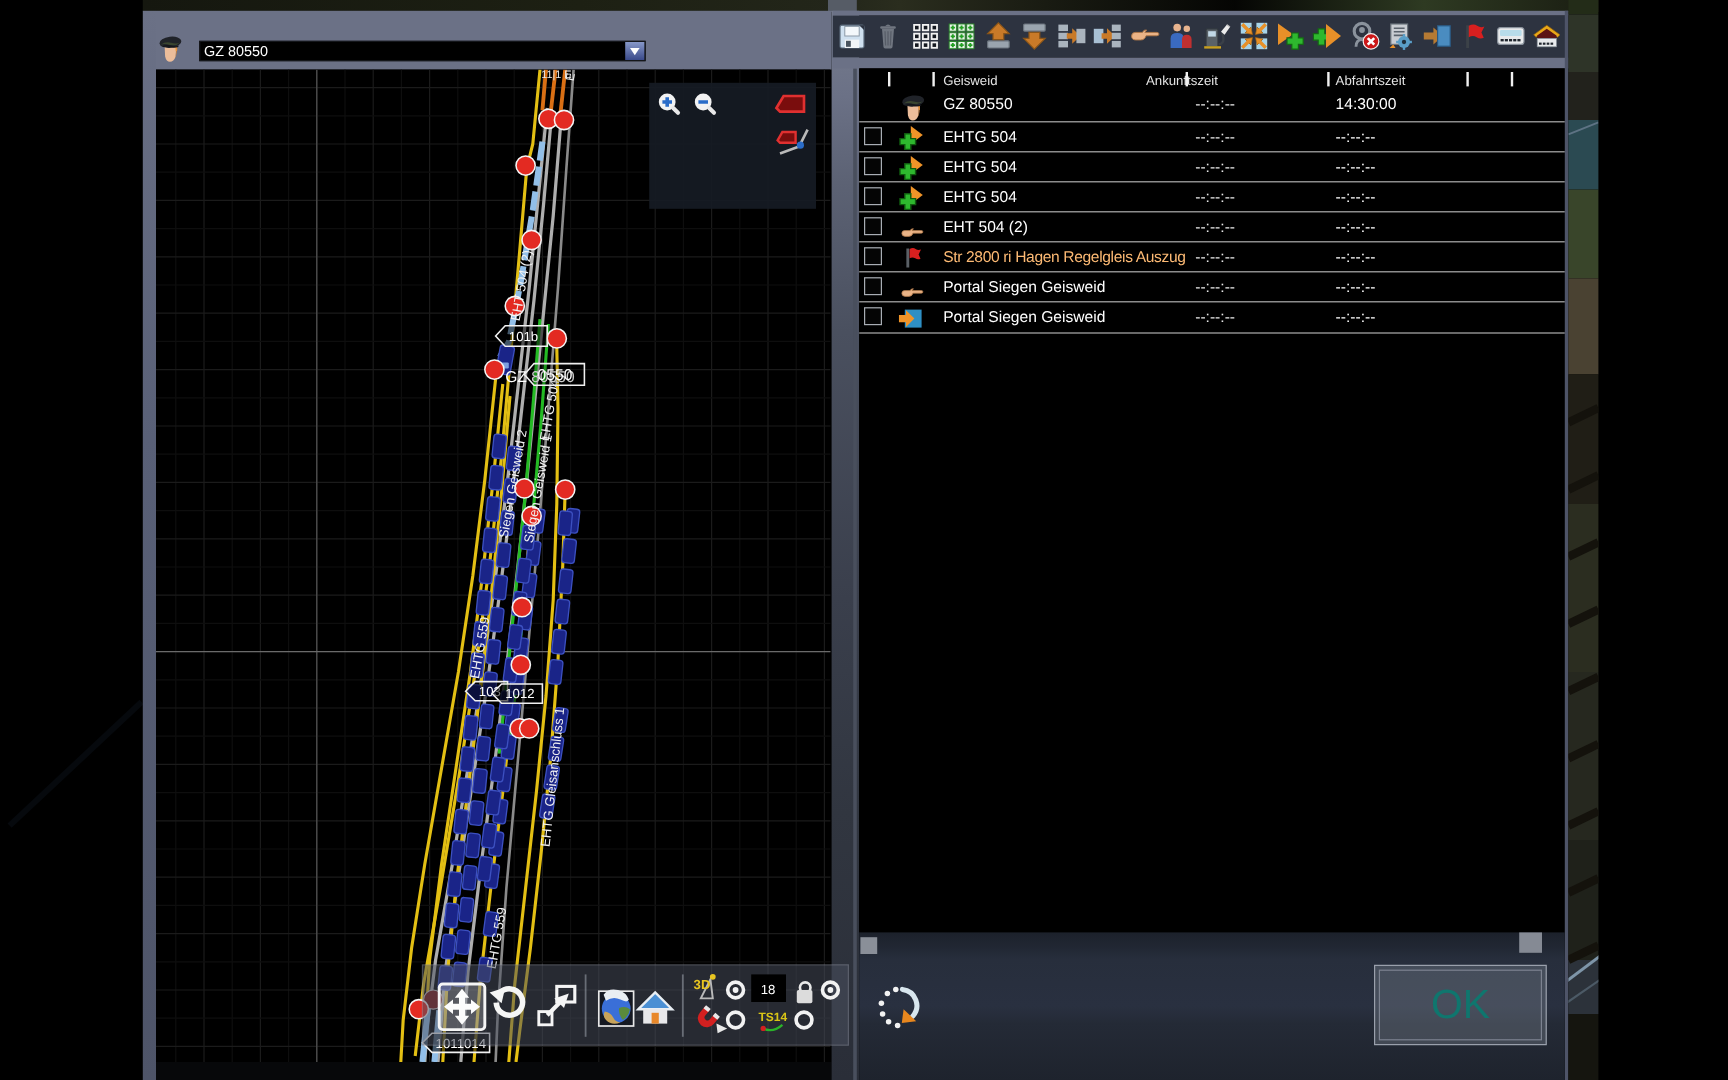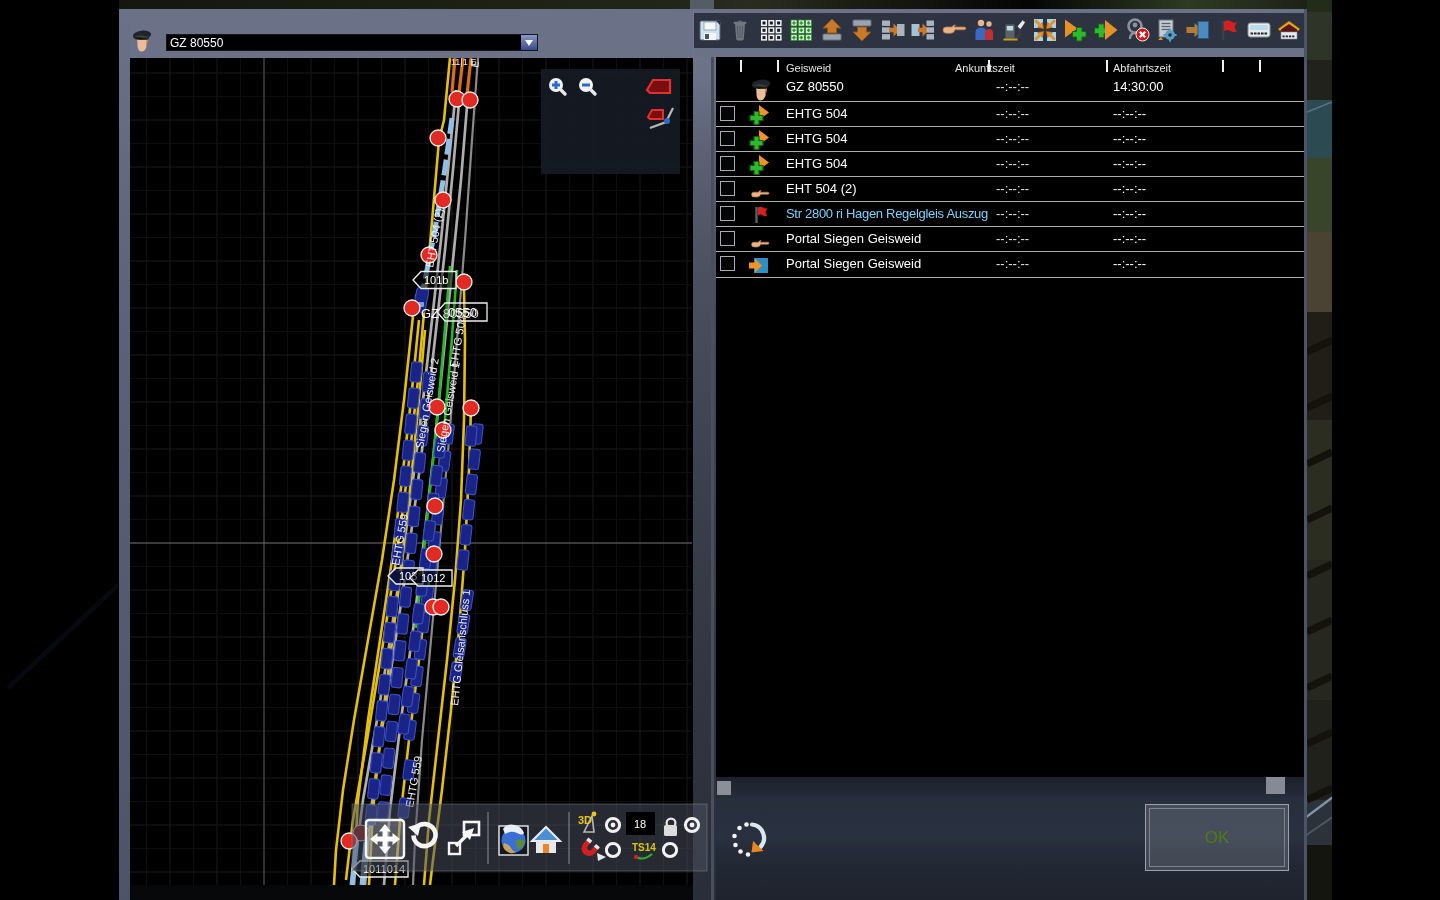--- a/index.html
+++ b/index.html
@@ -267,21 +267,21 @@
 <div style="position:absolute;left:786px;top:181px;font-size:13px;color:#fff">EHT 504 (2)</div>
 <div style="position:absolute;left:996px;top:181px;font-size:13px;color:#e8e8e8">--:--:--</div>
 <div style="position:absolute;left:1113px;top:181px;font-size:13px;color:#fff">--:--:--</div>
 <div style="position:absolute;left:716px;top:202px;width:588px;height:25px;background:#000"></div>
 <div style="position:absolute;left:716px;top:201px;width:588px;height:1px;background:#aeaeae"></div>
 <div style="position:absolute;left:720px;top:206px;width:15px;height:15px;border:1.6px solid #a8adb4;background:#050505"></div>
 <svg style="position:absolute;left:753px;top:205.5px" width="16" height="18" viewBox="0 0 16 18">
     <line x1="3.5" y1="1" x2="3.5" y2="17" stroke="#5a6066" stroke-width="2.4"></line>
     <path d="M5 1.5 q3 -1.5 5 0 q2 1.5 4.5 0.5 l-2 4 l1.6 3.6 q-2.2 1.2 -4.4 -0.3 q-2.3 -1.6 -4.7 0 z" fill="#d81f1f"></path>
   </svg>
-<div style="position:absolute;left:786px;top:206px;font-size:13px;color:#7dd3fc;letter-spacing:-0.3px">Str 2800 ri Hagen Regelgleis Auszug</div>
+<div style="position:absolute;left:786px;top:206px;font-size:13px;color:#fdba74;letter-spacing:-0.3px">Str 2800 ri Hagen Regelgleis Auszug</div>
 <div style="position:absolute;left:996px;top:206px;font-size:13px;color:#e8e8e8">--:--:--</div>
 <div style="position:absolute;left:1113px;top:206px;font-size:13px;color:#fff">--:--:--</div>
 <div style="position:absolute;left:716px;top:227px;width:588px;height:25px;background:#000"></div>
 <div style="position:absolute;left:716px;top:226px;width:588px;height:1px;background:#aeaeae"></div>
 <div style="position:absolute;left:720px;top:231px;width:15px;height:15px;border:1.6px solid #a8adb4;background:#050505"></div>
 <svg style="position:absolute;left:750px;top:233.5px" width="20" height="14" viewBox="0 0 26 17">
     <path d="M2 13 q0 -3 3 -3 l6 0 q1 -2.5 3.5 -2 l-1.5 2 l10 0 q1.8 0 1.8 1.4 q0 1.4 -1.8 1.4 l-9 0 q-1 3.5 -4.5 3.5 l-4 0 q-3.5 0 -3.5 -3.3 z" fill="#eab386" stroke="#b07848" stroke-width="0.8"></path>
   </svg>
 <div style="position:absolute;left:786px;top:231px;font-size:13px;color:#fff">Portal Siegen Geisweid</div>
 <div style="position:absolute;left:996px;top:231px;font-size:13px;color:#e8e8e8">--:--:--</div>
@@ -309,21 +309,21 @@
     <circle cx="734.5" cy="836" r="2.3" fill="#f2f2f2"></circle>
     <circle cx="735.5" cy="845" r="2.3" fill="#f2f2f2"></circle>
     <circle cx="740.5" cy="851.5" r="2.3" fill="#f2f2f2"></circle>
     <circle cx="748" cy="854.5" r="2.3" fill="#f2f2f2"></circle>
     <path d="M 752 824.5 A 13.5 13.5 0 0 1 760.5 847" fill="none" stroke="#d8e6ee" stroke-width="4.2" stroke-linecap="round"></path>
     <polygon points="753,841 763.5,851 751.5,852.5" fill="#e8871e"></polygon>
   </svg>
 
 <div class="abs" style="left:1145px;top:804px;width:144px;height:67px;border:1px solid #9aa0ac;background:rgba(130,137,150,0.34)">
   <div class="abs" style="left:3px;top:3px;width:136px;height:59px;border:1px solid #7c8290"></div>
-  <div style="width:100%;height:100%;display:flex;align-items:center;justify-content:center;color:#4d7c0f;font-size:17px">OK</div>
+  <div style="width:100%;height:100%;display:flex;align-items:center;justify-content:center;color:#0f766e;font-size:34px">OK</div>
 </div>
 
 <svg style="position:absolute;left:132px;top:29px" width="20" height="24" viewBox="0 0 20 24">
     <path d="M5.2 10 q-0.6 -3.5 4.3 -3.8 q5 -0.3 5.3 4.4 l-0.4 7.4 q-1.6 4.5 -4.8 4.5 q-3 0 -4 -4.5 z" fill="#ecbd9a"></path>
     <path d="M12.6 7.2 q2.8 1.2 2.2 5.4 l-0.5 7 q2.6 -10 -0.2 -12.6 z" fill="#c8813d"></path>
     <path d="M13.2 9 q1.6 2 1.2 4.8 l1.2 -0.3 q0.6 -3 -1 -5 z" fill="#e8953e"></path>
     <ellipse cx="10" cy="6.2" rx="9.2" ry="4.6" fill="#202329" transform="rotate(-7 10 6.2)"></ellipse>
     <path d="M2 8.2 Q6 5.2 10.5 6.6 Q15 8 18.2 6.4 Q14.5 9.8 9.5 8.4 Q5 7.2 2 8.2 Z" fill="#39452f"></path>
     <path d="M3.5 9.4 Q7 7.8 11 9 Q14.5 10 16.8 9 L16.6 10.2 Q13 11.4 9.5 10.2 Q6 9.2 3.6 10.2 Z" fill="#14161a"></path>
   </svg>

